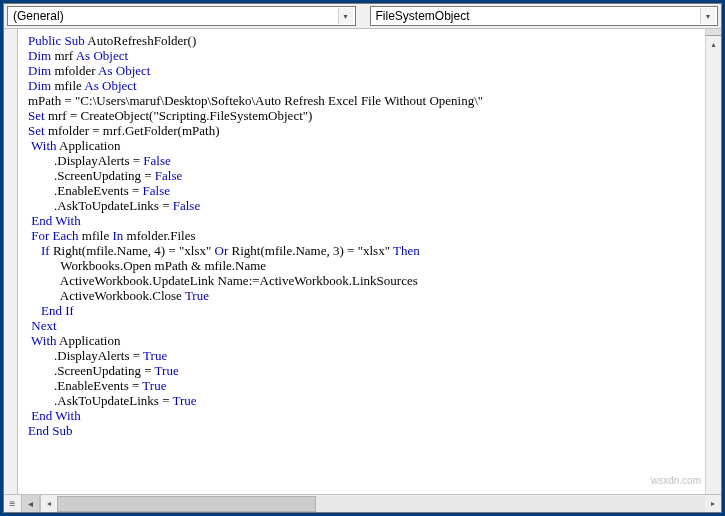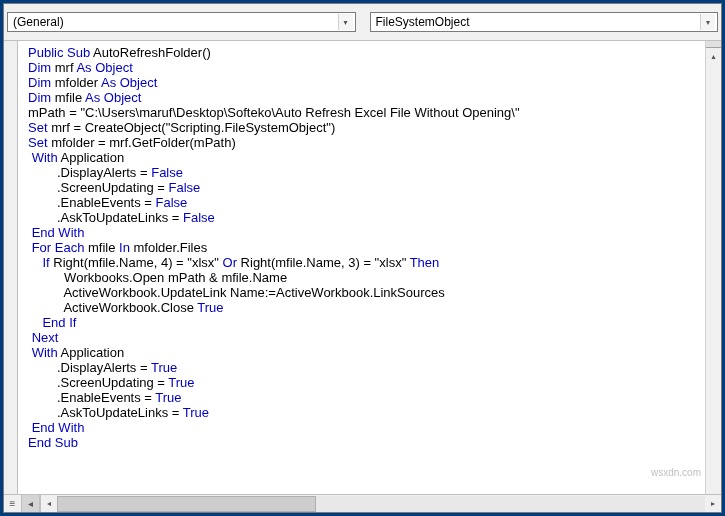--- a/index.html
+++ b/index.html
@@ -16,21 +16,21 @@
       width: 100%;
       height: 100%;
       background: #fff;
       border: 1px solid #7a7a7a;
       display: flex;
       flex-direction: column;
     }
     .toolbar {
       display: flex;
       gap: 14px;
-      padding: 8px 3px;
+      padding: 2px 3px;
       background: #f0f0f0;
       border-bottom: 1px solid #c0c0c0;
     }
     .dropdown {
       flex: 1;
       height: 20px;
       background: #fff;
       border: 1px solid #7a7a7a;
       display: flex;
       align-items: center;
@@ -59,21 +59,21 @@
     .gutter {
       width: 14px;
       background: #f0f0f0;
       border-right: 1px solid #c0c0c0;
       flex-shrink: 0;
     }
     .code-pane {
       flex: 1;
       background: #fff;
       padding: 4px 0 4px 10px;
-      font-family: Liberation Sans, sans-serif;
+      font-family: Liberation Serif, serif;
       font-size: 13px;
       line-height: 15px;
       white-space: pre;
       overflow: hidden;
     }
     .right-scroll {
       width: 16px;
       background: #f0f0f0;
       border-left: 1px solid #d0d0d0;
       flex-shrink: 0;
@@ -146,21 +146,21 @@
       position: absolute;
       left: 0;
       top: 0;
       height: 100%;
       width: 40%;
       background: #cdcdcd;
       border: 1px solid #b0b0b0;
     }
     .watermark {
       position: absolute;
-      bottom: 16px;
+      bottom: 8px;
       right: 20px;
       font-size: 10px;
       color: #c0c0c0;
       font-family: Arial, sans-serif;
     }
     .kw { color: #0000c0; }
     .tok { color: #000; }
     .code-line { display: block; }
   </style>
 </head>

